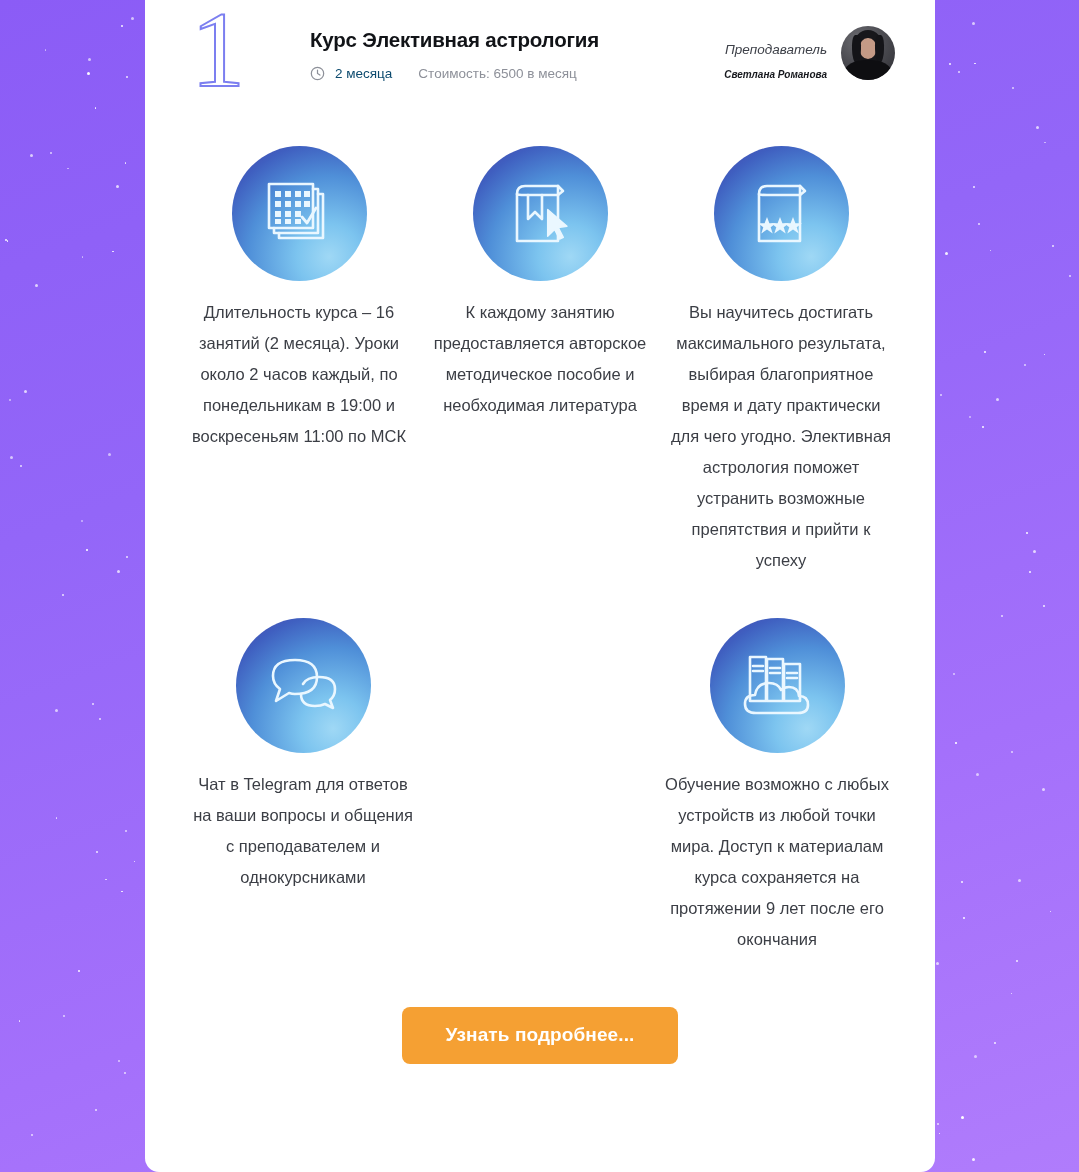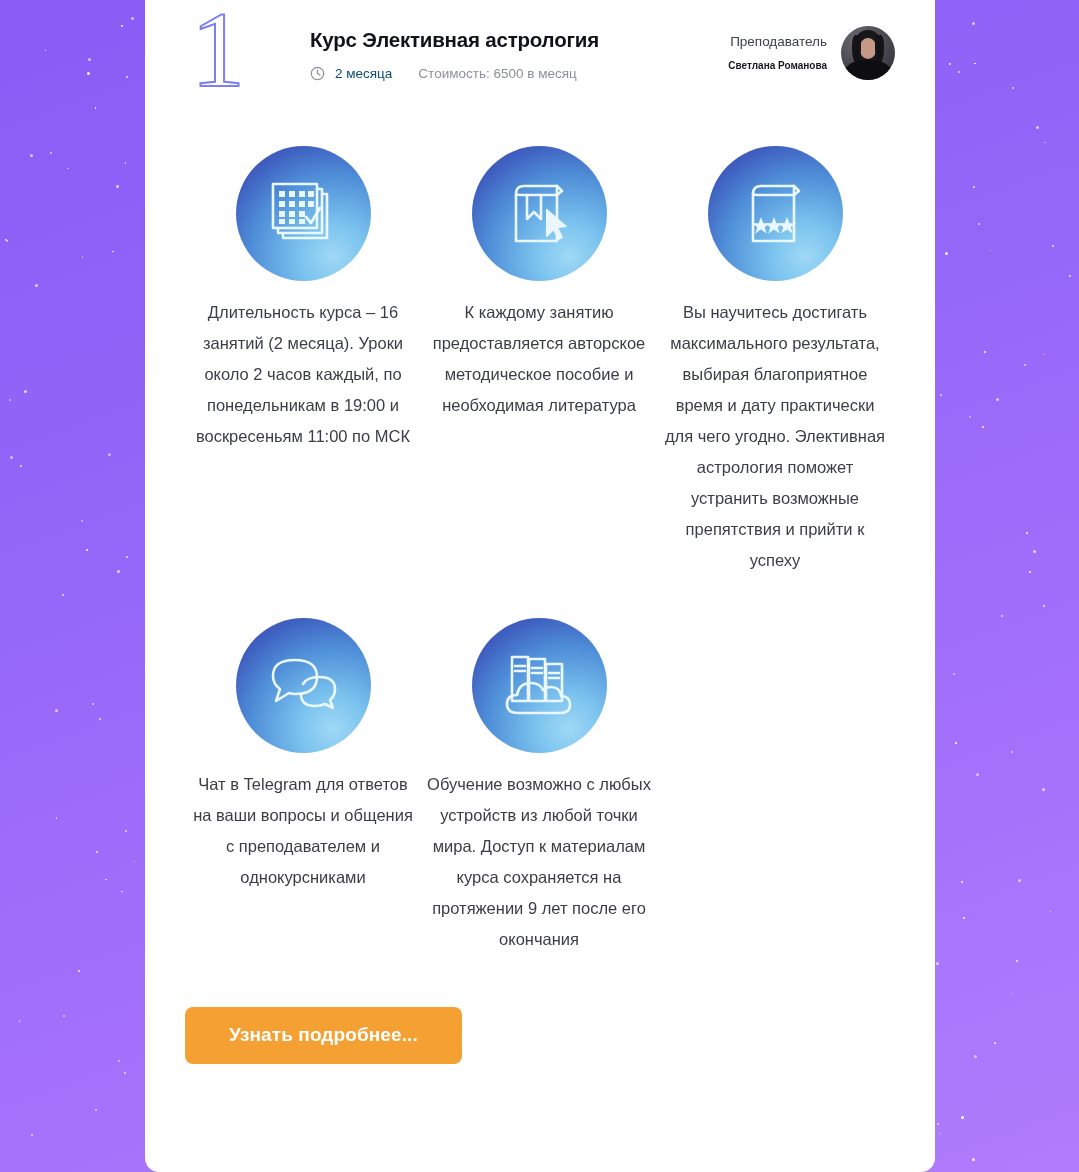--- a/index.html
+++ b/index.html
@@ -100,22 +100,23 @@
   .meta-price {
     font-size: 13.5px;
     color: #8d9099;
   }
 
   .header-right {
     position: absolute;
     right: 40px;
     top: 26px;
     display: flex;
-    align-items: center;
+    align-items: flex-end;
     gap: 14px;
+    font-style: italic;
   }
   .teacher-text { text-align: right; }
   .teacher-role {
     font-size: 13.5px;
     color: #3e4149;
     line-height: 1.1;
   }
   .teacher-name {
     margin-top: 11px;
     font-size: 10px;
@@ -176,20 +177,22 @@
     border-radius: 46% 46% 0 0;
   }
 
   
   .features {
     padding: 16px 40px 0 40px;
   }
   .feature-row {
     display: flex;
     align-items: flex-start;
+    justify-content: space-between;
+    gap: 13px;
   }
   .feature {
     width: 236px;
     display: flex;
     flex-direction: column;
     align-items: center;
     text-align: center;
   }
 
   .feature-icon {
@@ -211,20 +214,21 @@
     line-height: 31px;
     color: #3b3e45;
     max-width: 224px;
   }
 
   .row-gap { height: 42px; }
 
   
   .cta-wrap {
     display: flex;
+    justify-content: center;
     margin-top: 52px;
   }
   .cta-button {
     background: #f5a033;
     color: #ffffff;
     border: none;
     border-radius: 8px;
     font-family: inherit;
     font-size: 19px;
     font-weight: bold;

